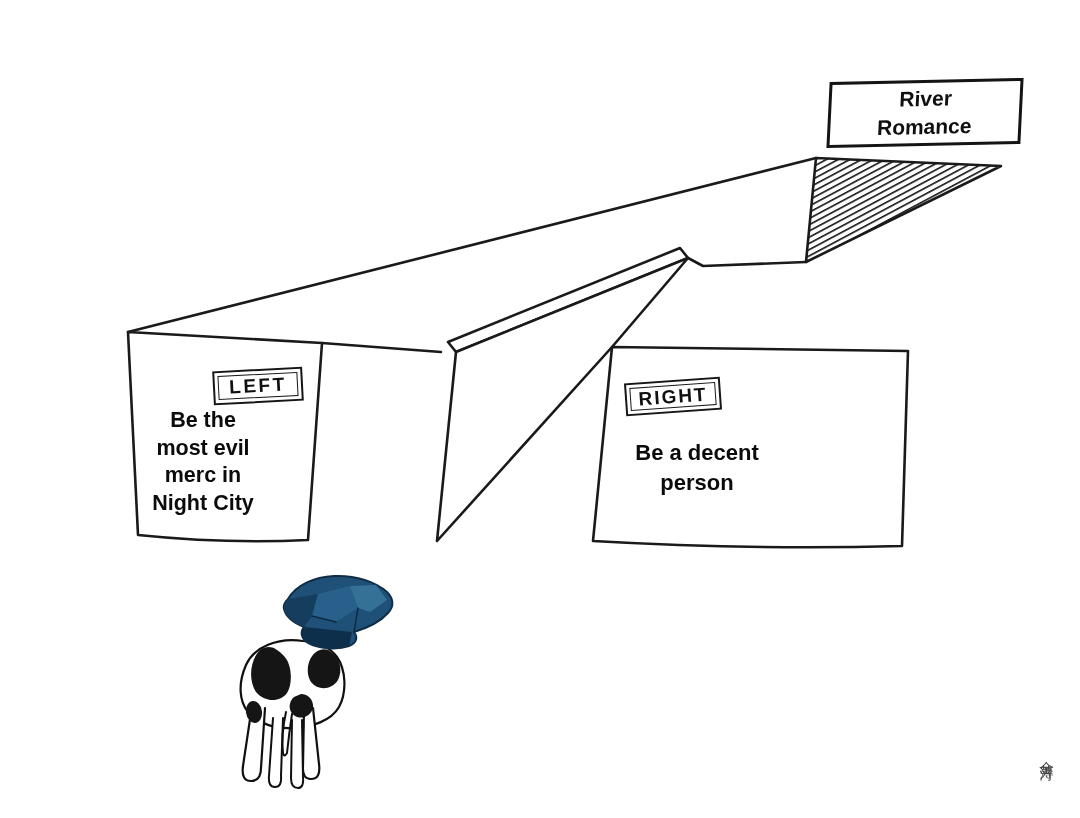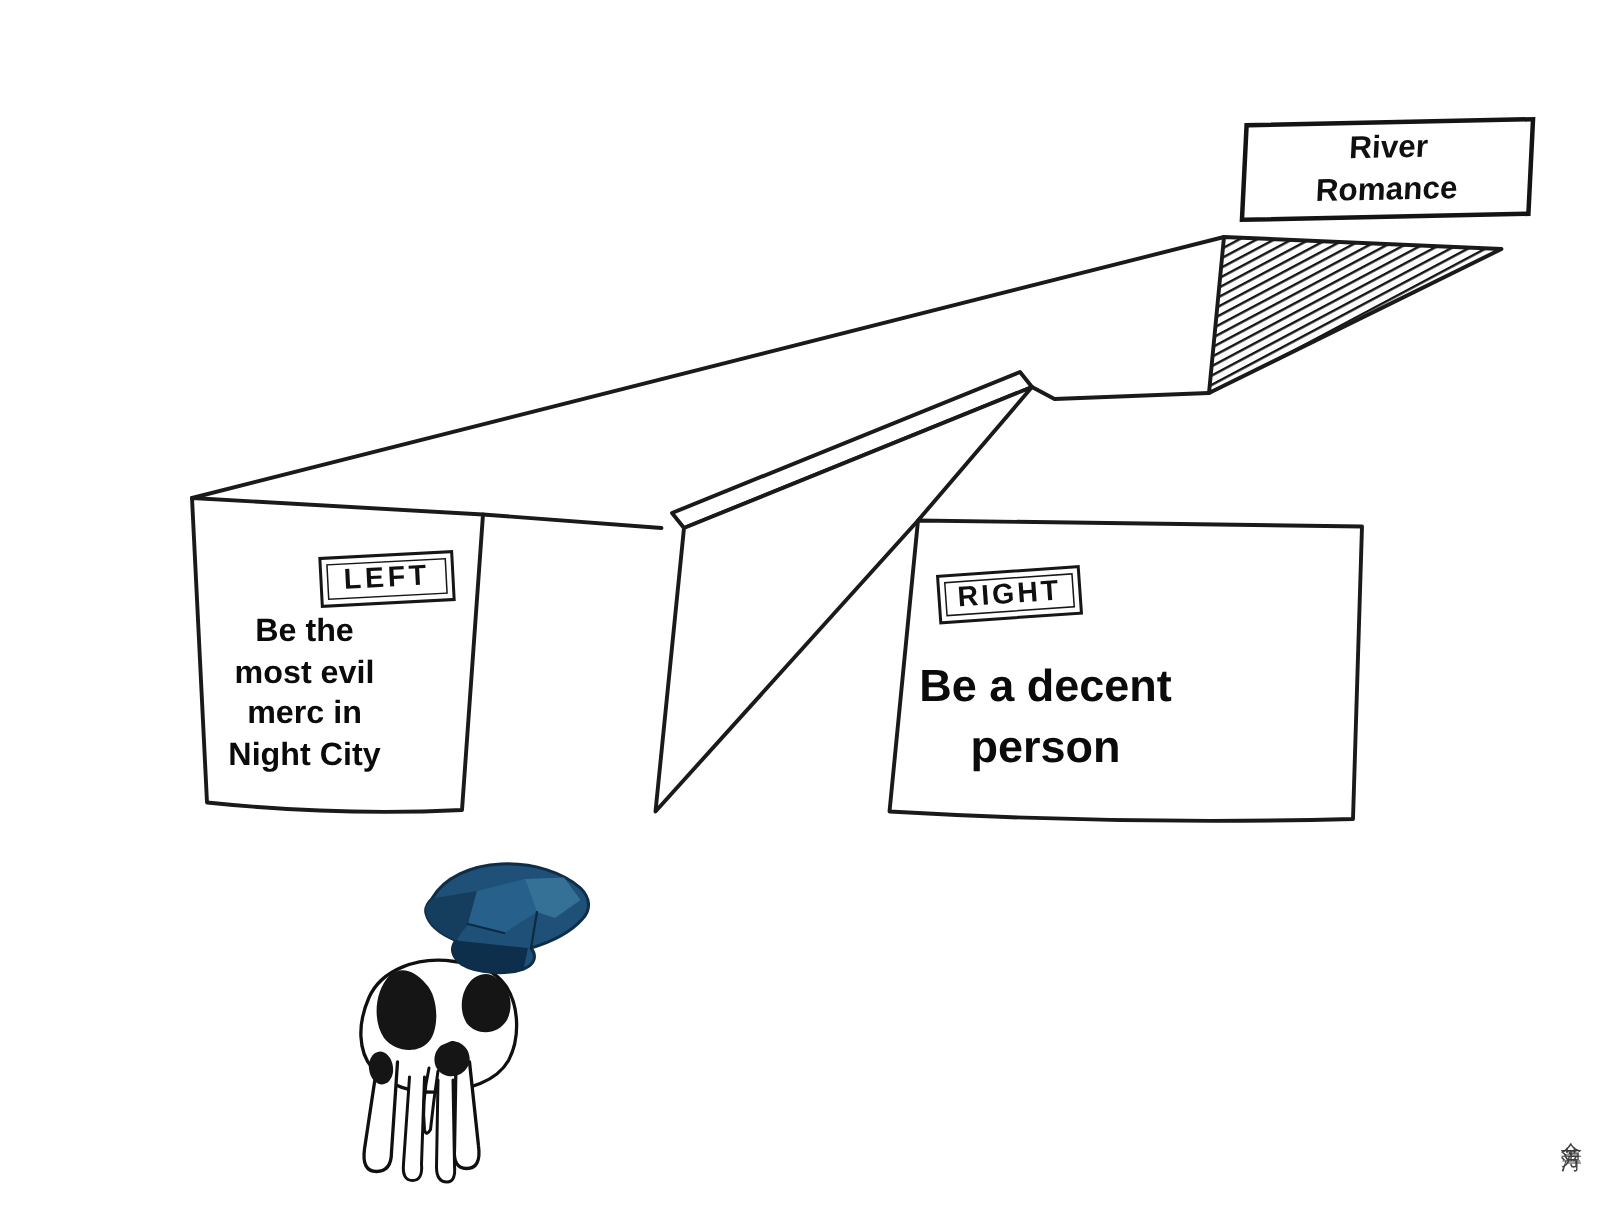--- a/index.html
+++ b/index.html
@@ -46,21 +46,21 @@
     font-size: 19px; letter-spacing: 2px;
   }
   .caption {
     position: absolute;
     text-align: center;
     font-weight: bold;
     white-space: pre-line;
     color: #0b0b0b;
   }
   .cap-left  { left: 118px; top: 407px; width: 170px; font-size: 21.5px; line-height: 1.28; }
-  .cap-right { left: 597px; top: 438px; width: 200px; font-size: 30px; line-height: 1.35; }
+  .cap-right { left: 597px; top: 438px; width: 200px; font-size: 22px; line-height: 1.35; }
 
   .signature {
     position: absolute;
     left: 1038px; top: 750px;
     writing-mode: vertical-rl;
     text-orientation: upright;
     font-family: "DejaVu Sans", sans-serif;
     font-size: 14px;
     letter-spacing: 3px;
     color: #1a1a1a;

